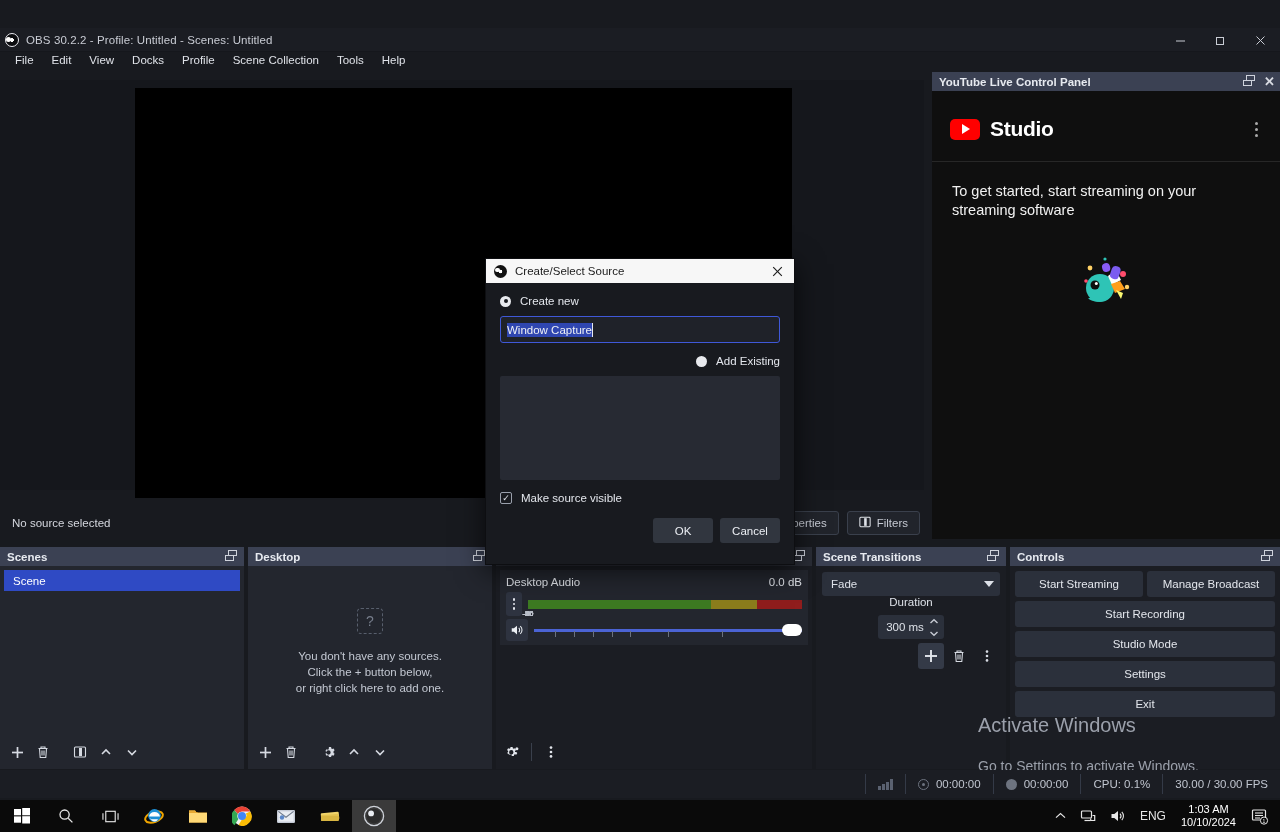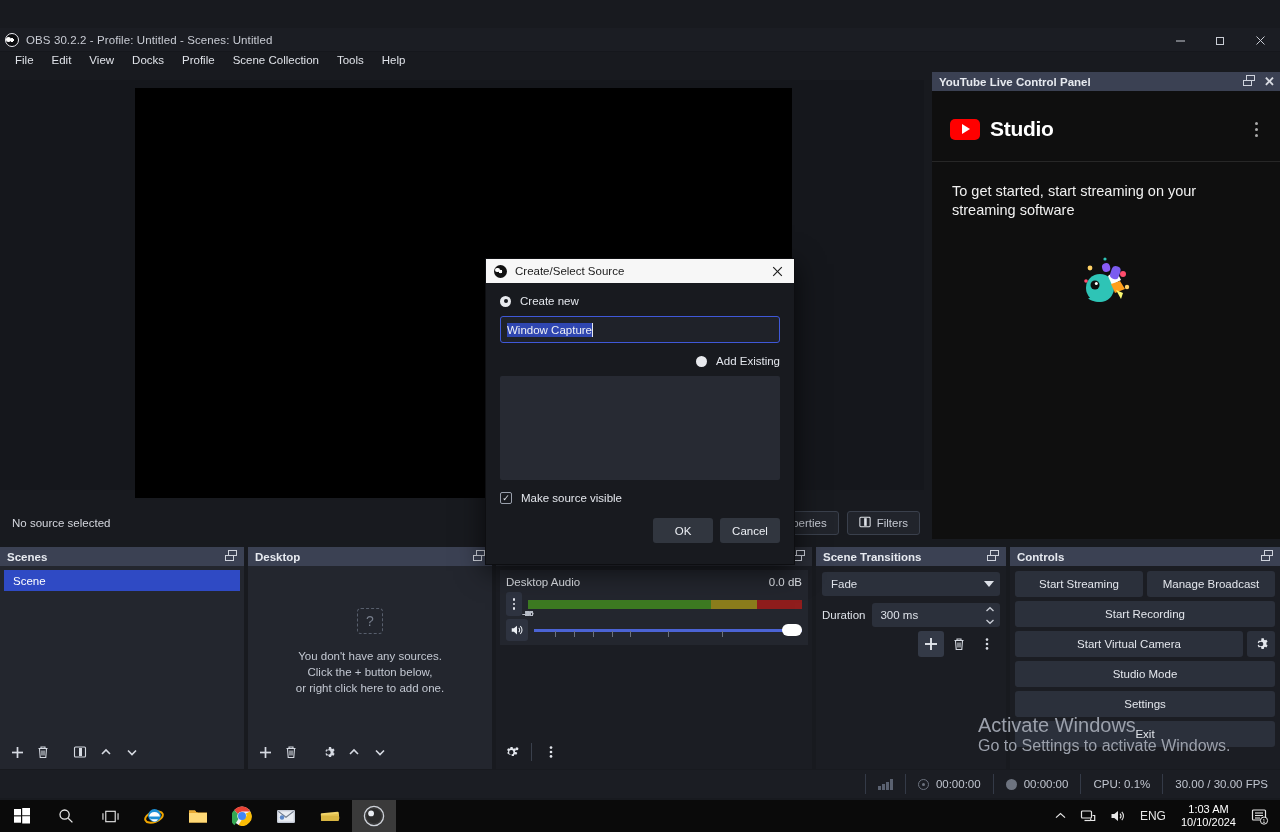--- a/index.html
+++ b/index.html
@@ -172,21 +172,21 @@
   .mx-toolrow { position:absolute; left:4px; right:4px; bottom:4px; height:26px; display:flex; align-items:center; gap:4px; }
   .mx-toolrow .vsep { width:1px; height:18px; background:#3a404c; margin:0 3px; }
 
   
   .tr-body { position:absolute; left:0; right:0; top:19px; bottom:0; background:#1b1d23; padding:6px; }
   .tr-select {
     height: 24px; background:#2b303b; border-radius:3px; display:flex; align-items:center;
     padding: 0 6px 0 9px; color:#dde1e8; font-size:11.5px;
   }
   .caret { margin-left:auto; width:0;height:0;border-left:5px solid transparent;border-right:5px solid transparent;border-top:6px solid #dde1e8; }
-  .tr-dur { display:flex; align-items:center; margin-top:7px; gap:7px; }
+  .tr-dur { display:flex; align-items:center; gap:7px;flex-direction:column; }
   .tr-dur .lbl { color:#dde1e8; font-size:11.5px; }
   .spin { flex:1; height:24px; background:#2b303b; border-radius:3px; display:flex; align-items:center; }
   .spin .val { color:#dde1e8; font-size:11.5px; padding-left:8px; }
   .spin .arrows { margin-left:auto; width:20px; height:24px; display:flex; flex-direction:column; }
   .spin .arrows div { flex:1; display:flex; align-items:center; justify-content:center; color:#c6cad3; font-size:8px; }
   .tr-tools { display:flex; justify-content:flex-end; align-items:center; gap:2px; margin-top:4px; }
   .tr-tools .tool { width:26px; height:26px; }
   .tr-tools .tool.active { background:#343a47; }
 
   
@@ -197,21 +197,21 @@
     font-size:11.5px; display:flex; align-items:center; justify-content:center; text-align:center;
   }
   .ct-gear { width: 28px; flex:none; }
 
   
   .watermark {
     position:absolute; left: 978px; top: 713px; width: 300px; color: #8d929c;
     pointer-events:none;
   }
   .watermark .l1 { font-size: 20px; line-height: 24px; color:#9ba0ab; }
-  .watermark .l2 { font-size: 16px; line-height: 18px; color:#9ba0ab; }
+  .watermark .l2 { font-size: 14px; line-height: 18px; color:#9ba0ab;margin-top:20px; }
 
   
   .statusbar {
     position: absolute; left: 0; top: 770px; width: 1280px; height: 28px;
     background: #1b1d23; display:flex; align-items:center; justify-content:flex-end;
   }
   .st-cell {
     height: 20px; display:flex; align-items:center; gap:7px; padding: 0 12px;
     border-left: 1px solid #343a47; color:#c0c5cf; font-size: 11.5px;
   }
@@ -625,28 +625,20 @@
     </div>
     <div class="ct-body">
       <div class="ct-row">
         <span class="ct-btn">Start Streaming</span>
         <span class="ct-btn">Manage Broadcast</span>
       </div>
       <div class="ct-row">
         <span class="ct-btn">Start Recording</span>
       </div>
       <div class="ct-row">
-        <span class="ct-btn">Start Virtual Camera</span>
-        <span class="ct-btn ct-gear">
-          <svg width="14" height="14" viewBox="0 0 24 24" fill="#e3e6ec">
-              <path d="M12 8a4 4 0 100 8 4 4 0 000-8zm9.3 4.9l2 1.6-2 3.4-2.4-1a7.6 7.6 0 01-1.7 1l-.4 2.6h-4l-.4-2.6a7.6 7.6 0 01-1.7-1l-2.4 1-2-3.4 2-1.6a7.3 7.3 0 010-2l-2-1.6 2-3.4 2.4 1c.5-.4 1.1-.7 1.7-1L12.8 2h4l.4 2.6c.6.3 1.2.6 1.7 1l2.4-1 2 3.4-2 1.6c.1.7.1 1.3 0 2z"></path>
-            </svg>
-        </span>
-      </div>
-      <div class="ct-row">
         <span class="ct-btn">Studio Mode</span>
       </div>
       <div class="ct-row">
         <span class="ct-btn">Settings</span>
       </div>
       <div class="ct-row">
         <span class="ct-btn">Exit</span>
       </div>
     </div>
   </div>

